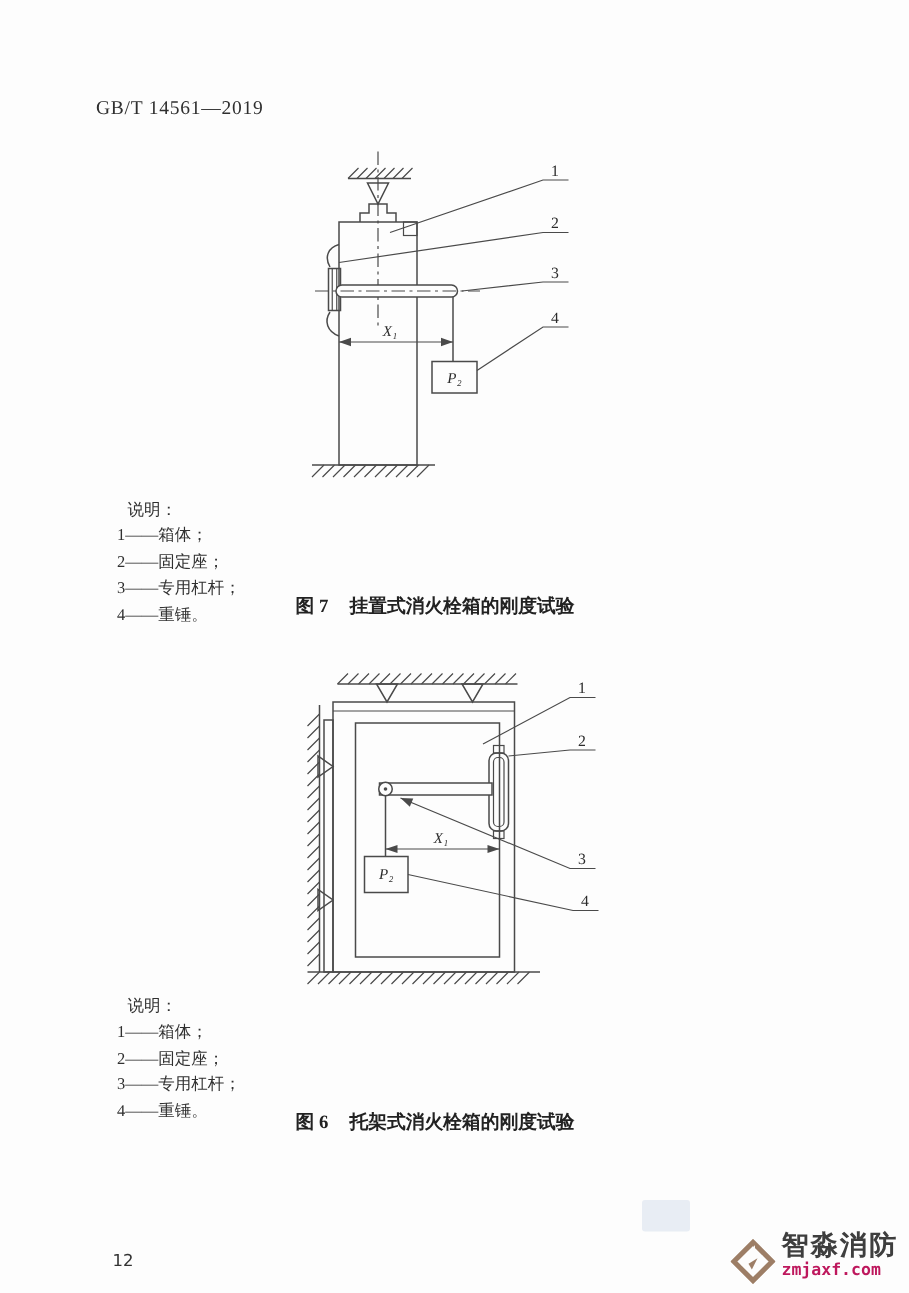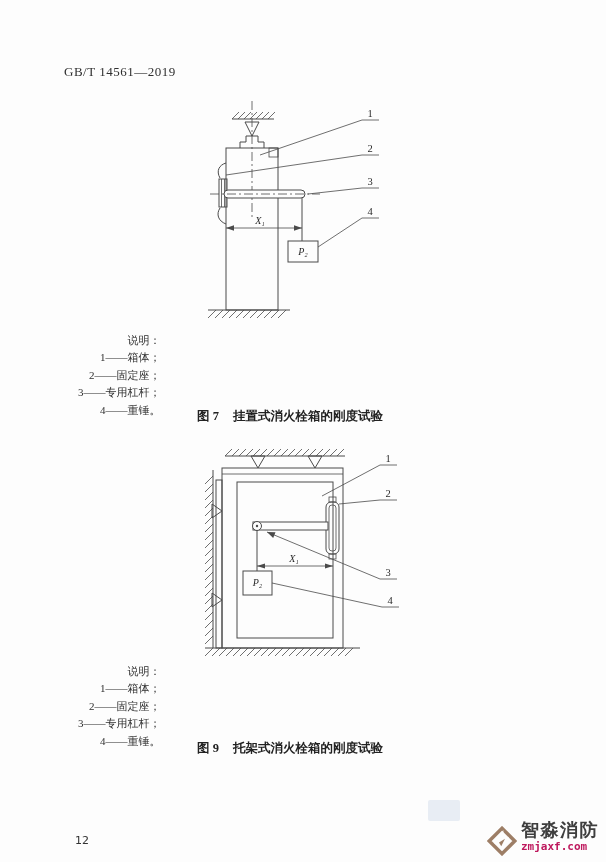--- a/index.html
+++ b/index.html
@@ -9,30 +9,30 @@
     font-family:"Liberation Serif","DejaVu Serif",serif;
   }
   .std-header{
     position:absolute;left:64px;top:64px;
     font-size:13px;font-weight:normal;letter-spacing:.5px;color:#2f2f2f;
   }
   .fig-svg{position:absolute;}
   #fig7-svg{left:180px;top:95px;}
   #fig8-svg{left:190px;top:440px;}
   .legend{
-    position:absolute;left:78px;font-size:11px;line-height:17.4px;color:#303030;text-align:right;
+    position:absolute;left:78px;font-size:11px;line-height:17.4px;color:#303030;
   }
   #legend-7{top:332px;}
   #legend-8{top:663px;}
   .legend-title{padding-left:7px;}
   .caption{
     position:absolute;left:0;width:580px;text-align:center;
     font-size:12.5px;font-weight:bold;color:#222;
   }
-  #caption-7{top:408px;}
+  #caption-7{top:396px;}
   #caption-8{top:740px;}
   .cap-label{margin-right:14px;}
   .page-number{
     position:absolute;left:75px;top:790px;font-size:11px;color:#333;
     font-family:"DejaVu Sans",sans-serif;
     margin-top:44px;
   }
   .scan-artifact{
     position:absolute;left:428px;top:800px;width:32px;height:21px;
     background:#e8edf4;border-radius:2px;
@@ -183,21 +183,21 @@
 
 <div id="legend-8" class="legend">
   <div class="legend-title">说明：</div>
   <div class="legend-item">1——箱体；</div>
   <div class="legend-item">2——固定座；</div>
   <div class="legend-item">3——专用杠杆；</div>
   <div class="legend-item">4——重锤。</div>
 </div>
 
 <div id="caption-8" class="caption">
-  <span class="cap-label">图 9</span><span class="cap-title">托架式消火栓箱的刚度试验</span>
+  <span class="cap-label">图 6</span><span class="cap-title">托架式消火栓箱的刚度试验</span>
 </div>
 
 <div class="page-number">12</div>
 
 <div class="scan-artifact"></div>
 
 <div class="watermark">
   <svg class="wm-logo" width="30" height="30" viewBox="0 0 40 40">
     <polygon points="20,3 37,20 20,37 3,20" fill="none" stroke="#9d7e66" stroke-width="4.5"></polygon>
     <polyline points="11,24 20,11 20,21 29,16" fill="none" stroke="#fdfdfd" stroke-width="3.5"></polyline>

